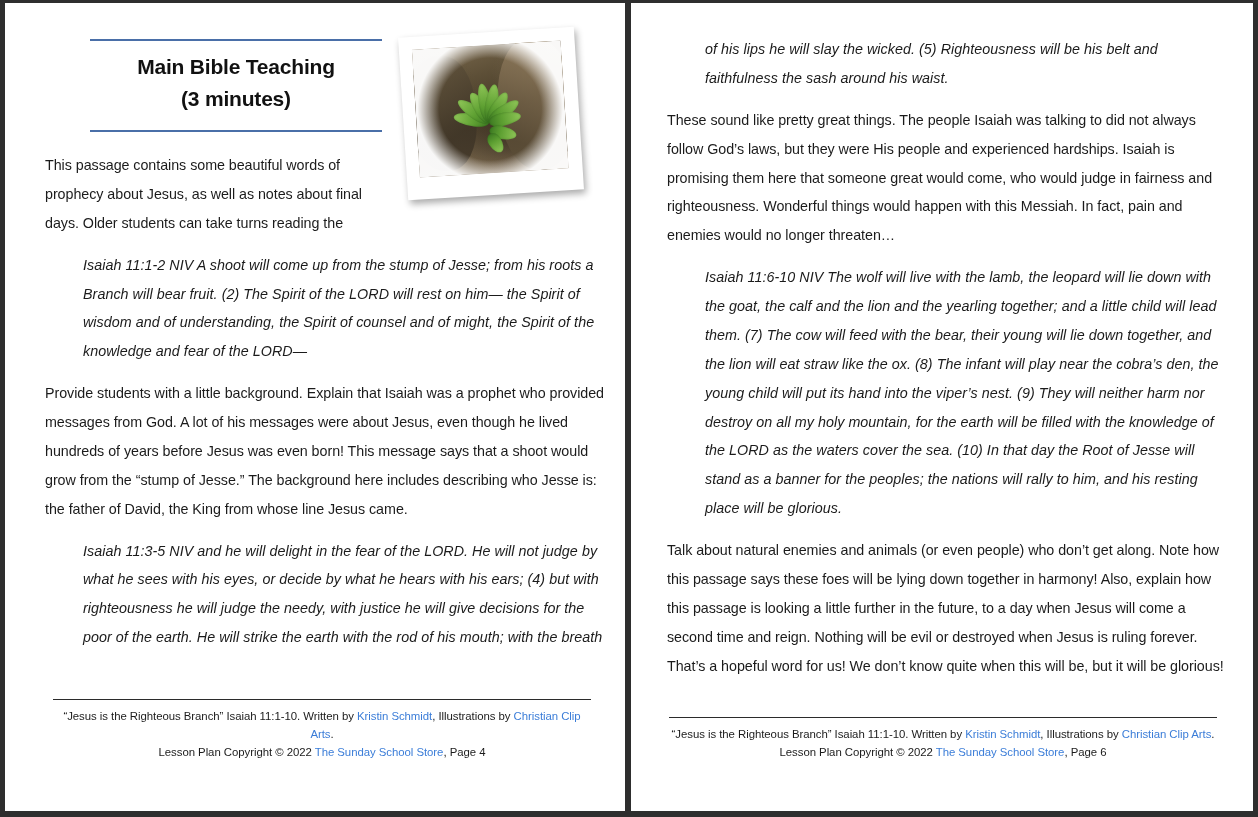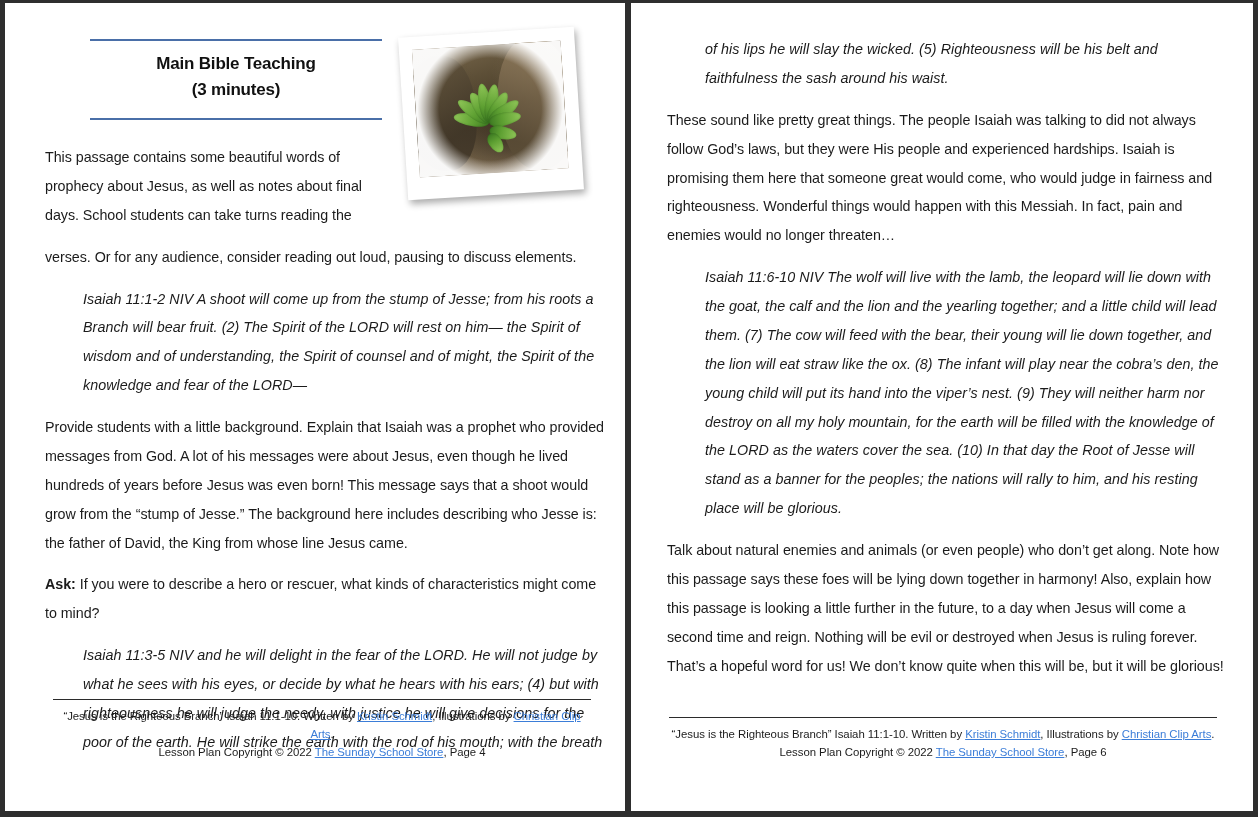--- a/index.html
+++ b/index.html
@@ -67,21 +67,21 @@
     height: 2px;
     background: #4a6fa8;
     width: 100%;
   }
   .header-rule-bottom {
     margin-top: 9px;
   }
   .header-title {
     text-align: center;
     font-weight: bold;
-    font-size: 17px;
+    font-size: 21px;
     color: #111111;
     letter-spacing: -0.2px;
     line-height: 1.52;
     padding: 10px 0 6px 0;
   }
   .header-title .line2 { display: block; }
 
   
   .photo-frame {
     position: absolute;
@@ -173,21 +173,21 @@
     top: 140px;
     width: 566px;
   }
   .col-right {
     left: 36px;
     top: 32px;
     width: 566px;
   }
 
   p.body {
-    margin: 0 0 13px 0;
+    margin: 8px 0 13px 0;
   }
   p.body.narrow {
     width: 350px;
   }
   p.quote {
     margin: 0 0 13px 0;
     font-style: italic;
     padding-left: 38px;
     letter-spacing: 0.05px;
   }
@@ -213,21 +213,20 @@
   .footer-text {
     text-align: center;
     font-size: 11.4px;
     color: #1b1b1b;
     line-height: 1.58;
     letter-spacing: -0.05px;
   }
   .footer-text a,
   .footer-text .lnk {
     color: #3b7dd8;
-    text-decoration: underline;
   }
 </style>
 </head>
 <body>
 
 <div class="spread">
 
   <div class="page page-left">
     <div class="page-inner">
 
@@ -253,25 +252,23 @@
             <span class="leaf" style="transform: rotate(58deg) scaleY(1.05);"></span>
             <span class="leaf" style="transform: rotate(82deg) scaleY(0.95);"></span>
             <span class="leaf" style="transform: rotate(105deg) scaleY(0.8); margin-top:-24px;"></span>
             <span class="leaf" style="transform: rotate(150deg) scaleY(0.62); margin-top:-20px;"></span>
           </div>
           <div class="photo-vignette"></div>
         </div>
       </div>
 
       <div class="col col-left">
-        <p class="body narrow">This passage contains some beautiful words of prophecy about Jesus, as well as notes about final days. School students can take turns reading the</p>
-        <p class="body">verses. Or for any audience, consider reading out loud, pausing to discuss elements.</p>
+        <p class="body narrow">This passage contains some beautiful words of prophecy about Jesus, as well as notes about final days. Older students can take turns reading the</p>
         <p class="quote">Isaiah 11:1-2 NIV  A shoot will come up from the stump of Jesse; from his roots a Branch will bear fruit.  (2)  The Spirit of the LORD will rest on him— the Spirit of wisdom and of understanding, the Spirit of counsel and of might, the Spirit of the knowledge and fear of the LORD—</p>
         <p class="body">Provide students with a little background. Explain that Isaiah was a prophet who provided messages from God. A lot of his messages were about Jesus, even though he lived hundreds of years before Jesus was even born! This message says that a shoot would grow from the “stump of Jesse.” The background here includes describing who Jesse is: the father of David, the King from whose line Jesus came.</p>
-        <p class="body"><span class="ask-label">Ask:</span><span> If you were to describe a hero or rescuer, what kinds of characteristics might come to mind?</span></p>
         <p class="quote">Isaiah 11:3-5 NIV  and he will delight in the fear of the LORD. He will not judge by what he sees with his eyes, or decide by what he hears with his ears;  (4)  but with righteousness he will judge the needy, with justice he will give decisions for the poor of the earth. He will strike the earth with the rod of his mouth; with the breath</p>
       </div>
 
       <div class="footer">
         <div class="footer-rule"></div>
         <div class="footer-text">
           <span>“Jesus is the Righteous Branch” Isaiah 11:1-10.  Written by </span><span class="lnk">Kristin Schmidt</span><span>, Illustrations by </span><span class="lnk">Christian Clip Arts</span><span>.</span><br>
           <span>Lesson Plan Copyright © 2022 </span><span class="lnk">The Sunday School Store</span><span>, Page 4</span>
         </div>
       </div>

